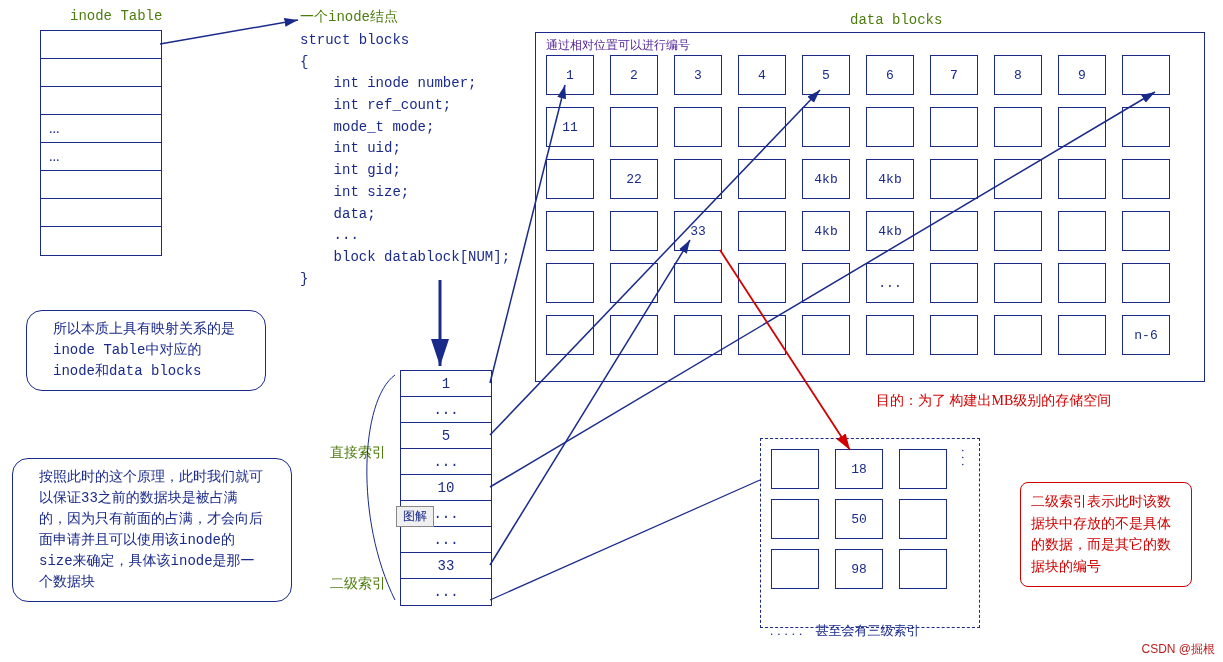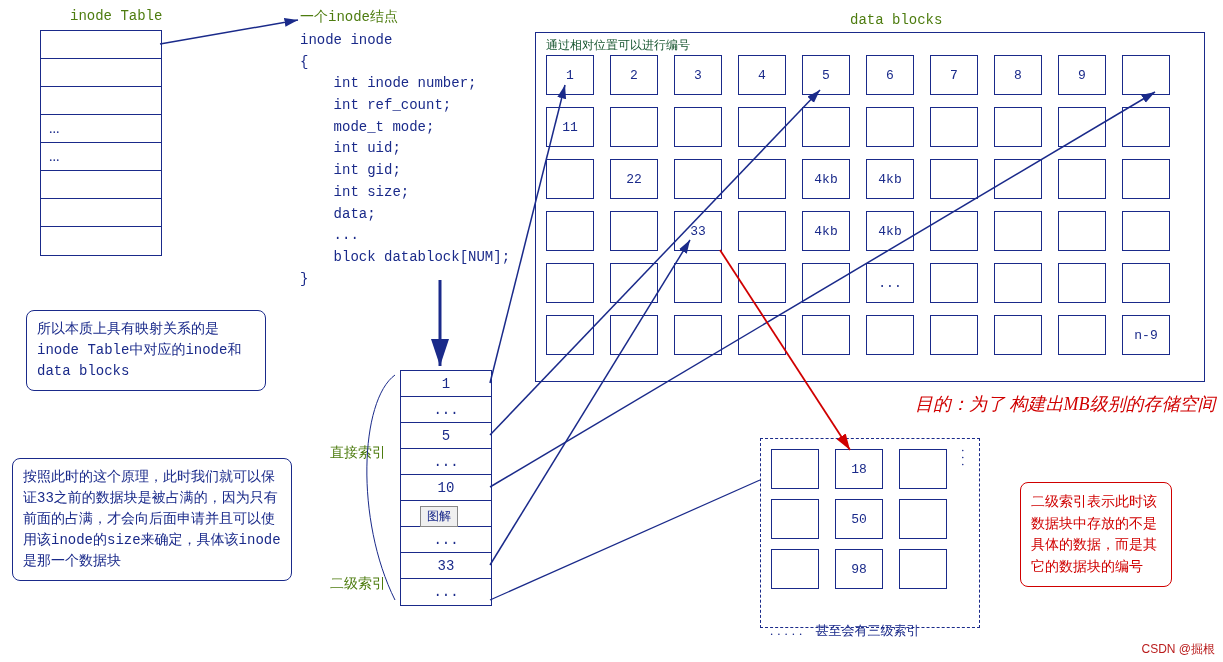--- a/index.html
+++ b/index.html
@@ -53,22 +53,22 @@
     align-items: center;
     justify-content: center;
     font-family: "Courier New", monospace;
     font-size: 13px;
     box-sizing: border-box;
   }
 
   
   .note {
     border: 1px solid #1a2a8a;
-    border-radius: 8px;
-    padding: 8px 10px;
+    border-radius: 16px;
+    padding: 8px 26px;
     line-height: 1.5;
     box-sizing: border-box;
   }
   .note-red {
     border: 1px solid #d00000;
     border-radius: 8px;
     padding: 8px 10px;
     line-height: 1.55;
     color: #d00000;
     box-sizing: border-box;
@@ -139,38 +139,38 @@
   <div class="itable-row">...</div>
   <div class="itable-row">...</div>
   <div class="itable-row"></div>
   <div class="itable-row"></div>
   <div class="itable-row"></div>
 </div>
 
 <div class="abs box-label mono" style="left:300px; top:8px;">一个inode结点</div>
 
 <div class="abs mono" style="left:300px; top:30px; width:220px; line-height:1.55;">
-  <div>inode inode</div>
+  <div>struct blocks</div>
   <div>{</div>
   <div style="white-space:pre">    int inode number;</div>
   <div style="white-space:pre">    int ref_count;</div>
   <div style="white-space:pre">    mode_t mode;</div>
   <div style="white-space:pre">    int uid;</div>
   <div style="white-space:pre">    int gid;</div>
   <div style="white-space:pre">    int size;</div>
   <div style="white-space:pre">    data;</div>
   <div style="white-space:pre">    ...</div>
   <div style="white-space:pre">    block datablock[NUM];</div>
   <div>}</div>
 </div>
 
 <div class="abs box-label mono" style="left:850px; top:12px;">data blocks</div>
 
 <div class="abs dbwrap" style="left:535px; top:32px; width:670px; height:350px;">
-  <div class="abs" style="left:10px; top:4px; font-size:12px; color:#14532d;">通过相对位置可以进行编号</div>
+  <div class="abs" style="left:10px; top:4px; font-size:12px; color:#4c1d95;">通过相对位置可以进行编号</div>
   <div class="dbgrid">
 
   <div class="cell">1</div>
       <div class="cell">2</div>
       <div class="cell">3</div>
       <div class="cell">4</div>
       <div class="cell">5</div>
       <div class="cell">6</div>
       <div class="cell">7</div>
       <div class="cell">8</div>
@@ -218,45 +218,45 @@
       <div class="cell"></div>
       <div class="cell"></div>
       <div class="cell"></div>
       <div class="cell"></div>
       <div class="cell"></div>
       <div class="cell"></div>
       <div class="cell"></div>
       <div class="cell"></div>
       <div class="cell"></div>
       <div class="cell"></div>
-      <div class="cell">n-9</div>
+      <div class="cell">n-6</div>
     </div>
 </div>
 
-<div class="abs redtxt" style="left:915px; top:392px; font-size:18px;font-style:italic;">目的：为了 构建出MB级别的存储空间</div>
+<div class="abs redtxt" style="left:876px; top:392px; font-size:14px;">目的：为了 构建出MB级别的存储空间</div>
 
 <div class="abs note mono" style="left:26px; top:310px; width:240px;">所以本质上具有映射关系的是inode Table中对应的inode和data blocks</div>
 
 <div class="abs note mono" style="left:12px; top:458px; width:280px;">按照此时的这个原理，此时我们就可以保证33之前的数据块是被占满的，因为只有前面的占满，才会向后面申请并且可以使用该inode的size来确定，具体该inode是那一个数据块</div>
 
-<div class="abs note-red" style="left:1020px; top:482px; width:152px;">二级索引表示此时该数据块中存放的不是具体的数据，而是其它的数据块的编号</div>
+<div class="abs note-red" style="left:1020px; top:482px; width:172px;">二级索引表示此时该数据块中存放的不是具体的数据，而是其它的数据块的编号</div>
 
 <div class="abs dblist" style="left:400px; top:370px; width:90px;">
   <div class="dblist-row">1</div>
   <div class="dblist-row">...</div>
   <div class="dblist-row">5</div>
   <div class="dblist-row">...</div>
   <div class="dblist-row">10</div>
   <div class="dblist-row">...</div>
   <div class="dblist-row">...</div>
   <div class="dblist-row">33</div>
   <div class="dblist-row">...</div>
 </div>
 
-<div class="abs imgbtn" style="left:420px; top:506px;">图解</div>
+<div class="abs imgbtn" style="left:396px; top:506px;">图解</div>
 
 <div class="abs box-label" style="left:330px; top:444px; font-size:14px;">直接索引</div>
 
 <div class="abs box-label" style="left:330px; top:575px; font-size:14px;">二级索引</div>
 
 <div class="abs secbox" style="left:760px; top:438px; width:220px; height:190px;">
   <div class="secgrid">
     <div class="cell"></div>
     <div class="cell">18</div>
     <div class="cell"></div>

